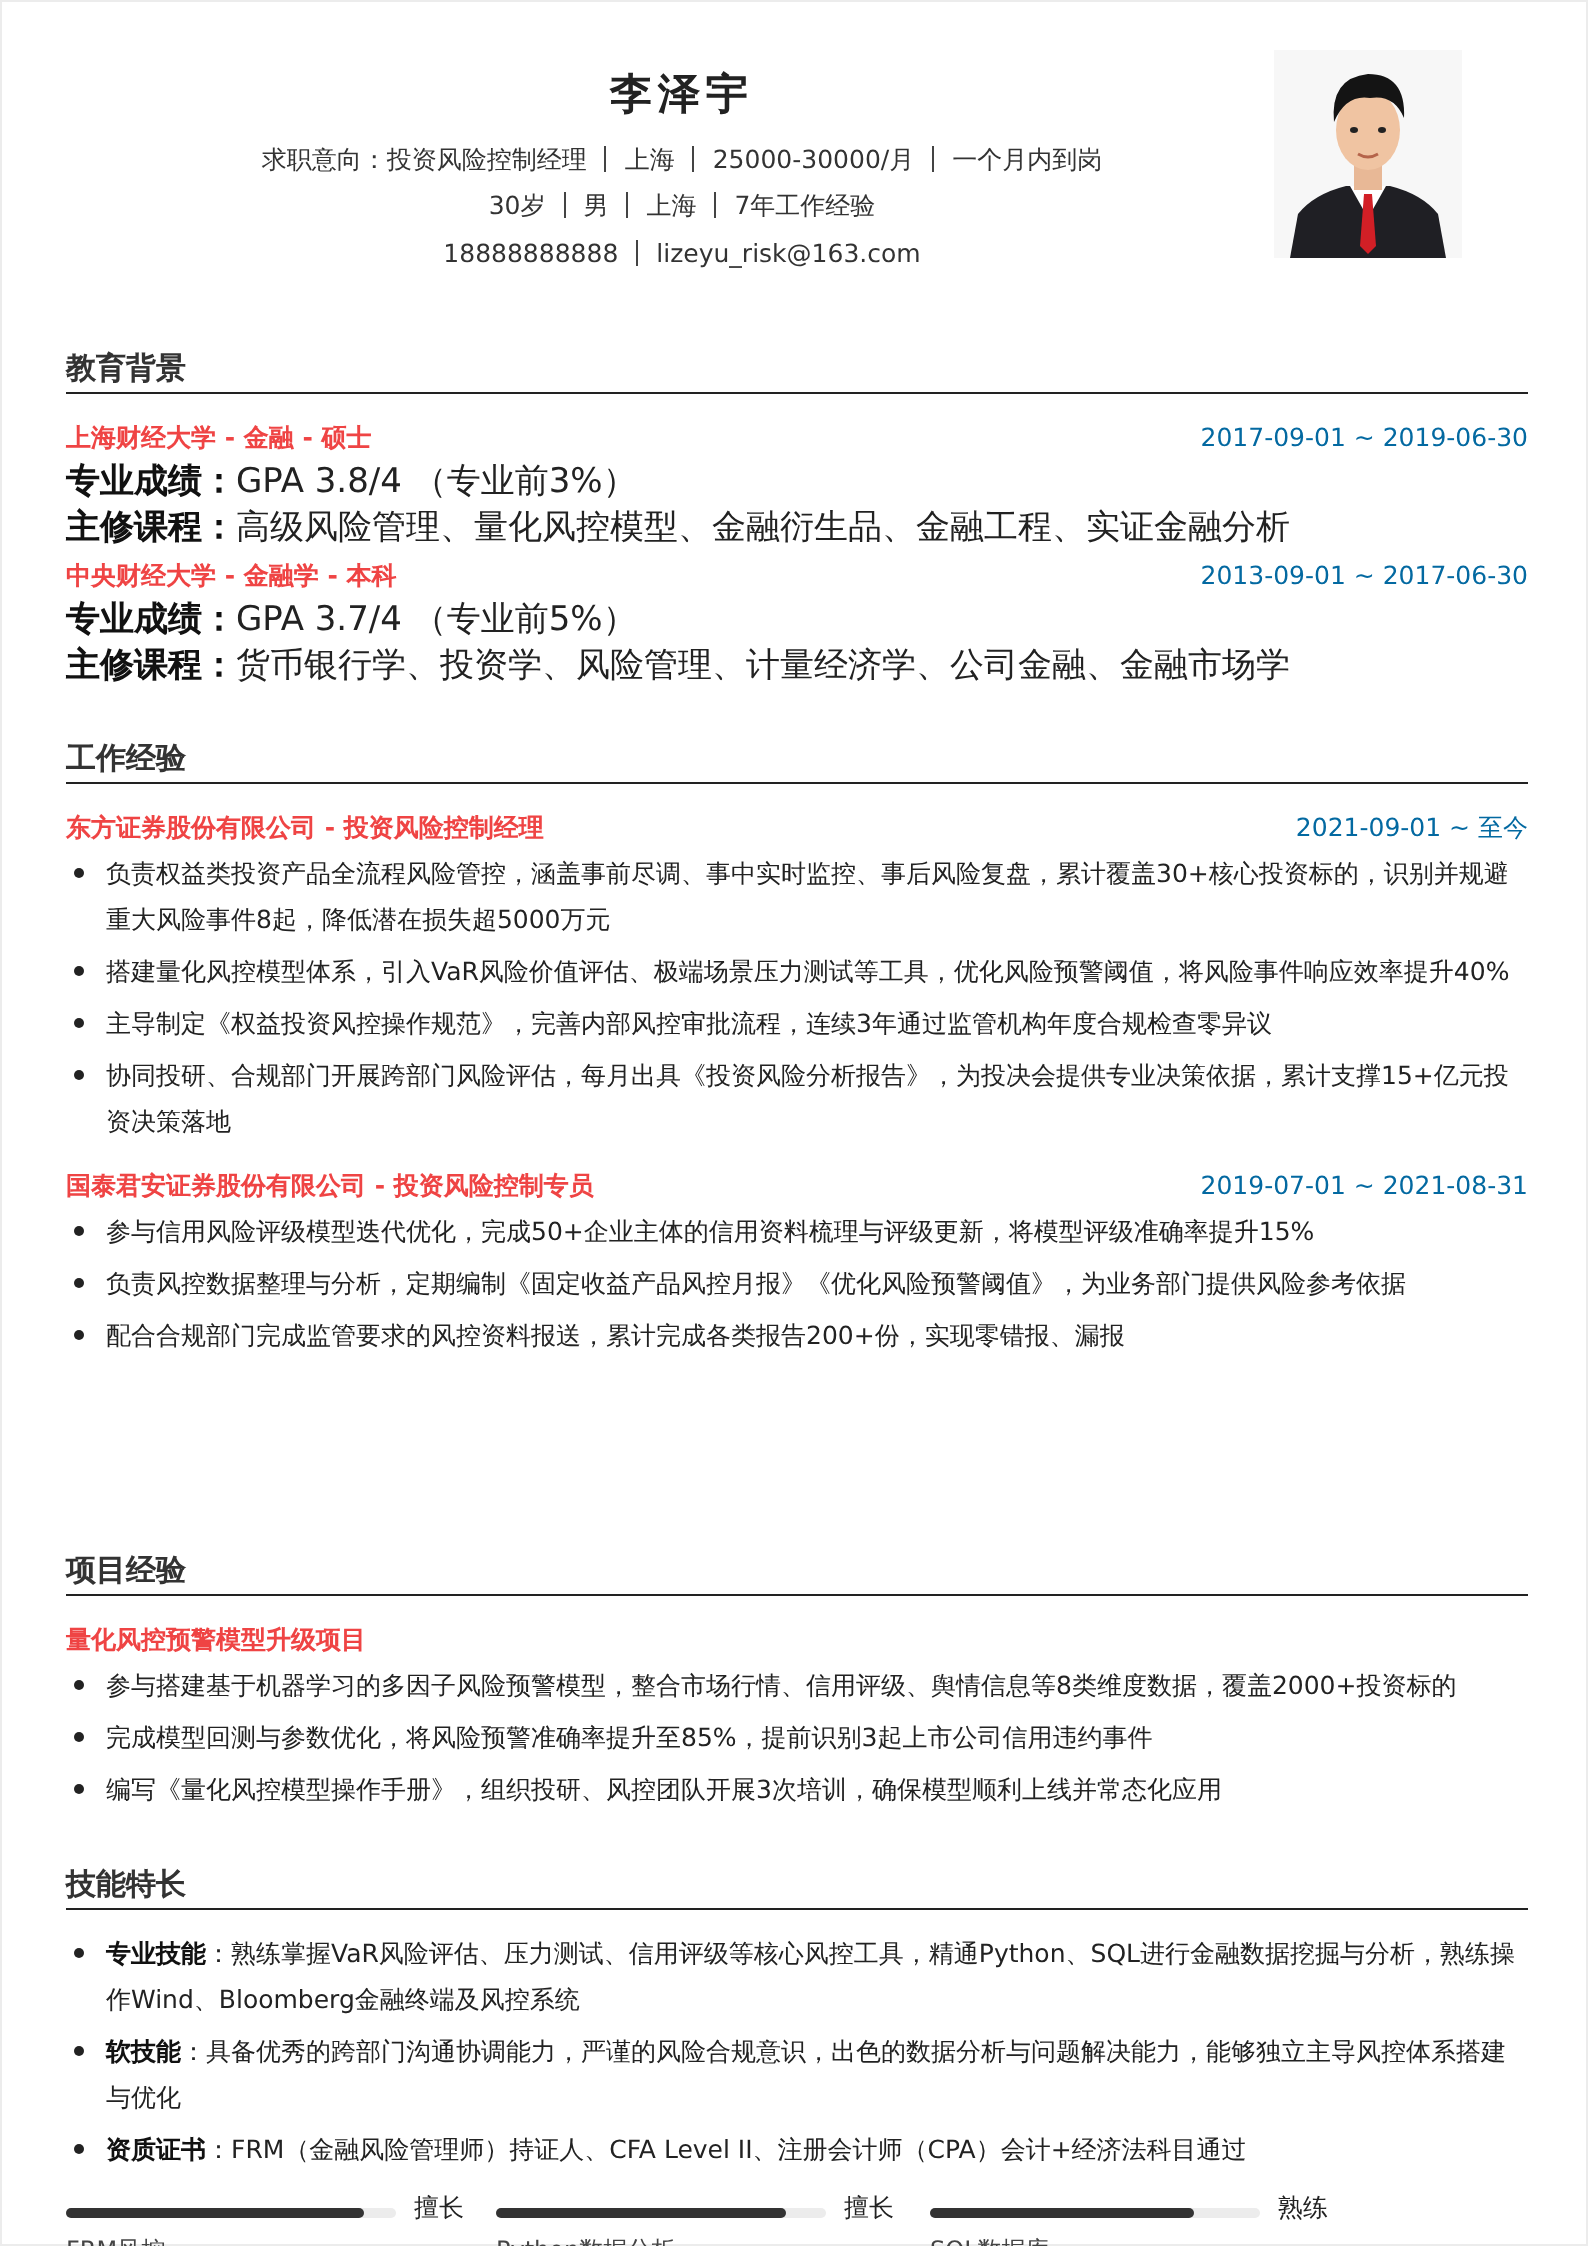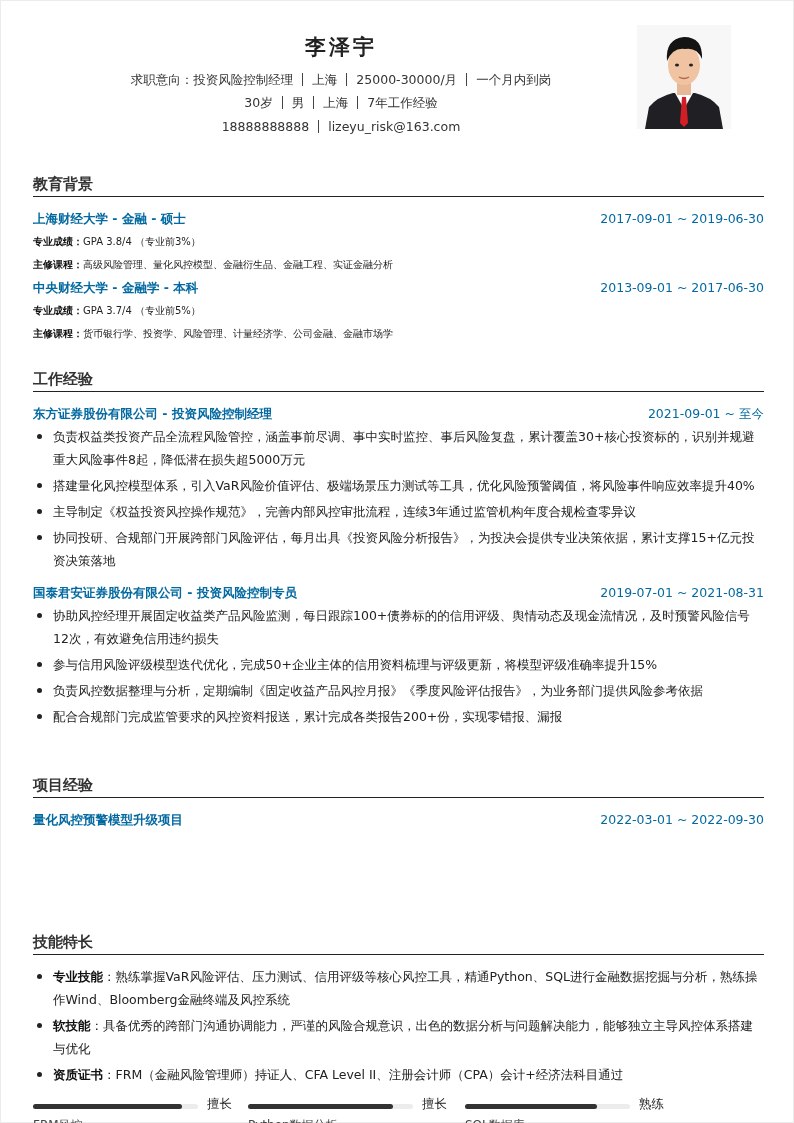--- a/index.html
+++ b/index.html
@@ -12,23 +12,23 @@
   .info-line { position: absolute; left: 0; width: 680px; text-align: center; font-size: 12.5px; color: #333; white-space: nowrap; }
   .info-line .sep { display: inline-block; width: 1px; height: 13px; background: #444; margin: 0 9px; vertical-align: -2px; }
   .l1 { top: 43px; } .l2 { top: 66px; } .l3 { top: 90px; }
 
   .avatar { position: absolute; left: 636px; top: 24px; width: 94px; height: 104px; background: #f6f6f6; overflow: hidden; }
 
   .section { position: absolute; left: 32px; width: 731px; }
   .sec-title { font-size: 15px; font-weight: bold; color: #333; height: 24px; line-height: 22px; border-bottom: 1.5px solid #222; }
 
   .row { position: relative; height: 23px; line-height: 23px; font-size: 12.5px; white-space: nowrap; }
-  .row .left { font-weight: bold; color: #0369a1; }
+  .row .left { font-weight: bold; color: #ef4444; }
   .row .right { position: absolute; right: 0; top: 0; color: #0369a1; }
-  .kv { height: 23px; line-height: 23px; font-size: 10px; white-space: nowrap; }
+  .kv { height: 23px; line-height: 23px; font-size: 17px; white-space: nowrap; }
   .kv .k { font-weight: bold; color: #111; }
 
   ul.bullets { list-style: none; }
   ul.bullets li { position: relative; padding-left: 20px; font-size: 12.5px; line-height: 23px; margin-bottom: 3px; color: #222; }
   ul.bullets li::before { content: ""; position: absolute; left: 4px; top: 9px; width: 5px; height: 5px; border-radius: 50%; background: #222; }
   ul.bullets li b { font-weight: bold; color: #111; }
 
   .skillbars { position: absolute; left: 32px; top: 1097px; width: 731px; height: 26px; }
   .sb { position: absolute; top: 0; width: 215px; height: 20px; }
   .sb .track { position: absolute; left: 0; top: 6px; width: 165px; height: 5px; background: #ececec; border-radius: 3px; }
@@ -98,34 +98,37 @@
       <li>搭建量化风控模型体系，引入VaR风险价值评估、极端场景压力测试等工具，优化风险预警阈值，将风险事件响应效率提升40%</li>
       <li>主导制定《权益投资风控操作规范》，完善内部风控审批流程，连续3年通过监管机构年度合规检查零异议</li>
       <li>协同投研、合规部门开展跨部门风险评估，每月出具《投资风险分析报告》，为投决会提供专业决策依据，累计支撑15+亿元投资决策落地</li>
     </ul>
     <div style="height:6px"></div>
     <div class="row">
       <span class="left">国泰君安证券股份有限公司 - 投资风险控制专员</span>
       <span class="right">2019-07-01 ~ 2021-08-31</span>
     </div>
     <ul class="bullets">
-      <li>协助风控经理开展固定收益类产品风险监测，每日跟踪100+债券标的的信用评级、舆情动态及现金流情况，及时预警风险信号12次，有效避免信用违约损失</li>
       <li>参与信用风险评级模型迭代优化，完成50+企业主体的信用资料梳理与评级更新，将模型评级准确率提升15%</li>
-      <li>负责风控数据整理与分析，定期编制《固定收益产品风控月报》《季度风险评估报告》，为业务部门提供风险参考依据</li>
+      <li>负责风控数据整理与分析，定期编制《固定收益产品风控月报》《优化风险预警阈值》，为业务部门提供风险参考依据</li>
       <li>配合合规部门完成监管要求的风控资料报送，累计完成各类报告200+份，实现零错报、漏报</li>
     </ul>
   </div>
 
   <div class="section" style="top:773px;">
     <div class="sec-title">项目经验</div>
     <div style="height:10px"></div>
     <div class="row">
       <span class="left">量化风控预警模型升级项目</span>
-      <span class="right">2022-03-01 ~ 2022-09-30</span>
     </div>
+    <ul class="bullets">
+      <li>参与搭建基于机器学习的多因子风险预警模型，整合市场行情、信用评级、舆情信息等8类维度数据，覆盖2000+投资标的</li>
+      <li>完成模型回测与参数优化，将风险预警准确率提升至85%，提前识别3起上市公司信用违约事件</li>
+      <li>编写《量化风控模型操作手册》，组织投研、风控团队开展3次培训，确保模型顺利上线并常态化应用</li>
+    </ul>
   </div>
 
   <div class="section" style="top:930px;">
     <div class="sec-title">技能特长</div>
     <div style="height:10px"></div>
     <ul class="bullets">
       <li><b>专业技能</b><span>：熟练掌握VaR风险评估、压力测试、信用评级等核心风控工具，精通Python、SQL进行金融数据挖掘与分析，熟练操作Wind、Bloomberg金融终端及风控系统</span></li>
       <li><b>软技能</b><span>：具备优秀的跨部门沟通协调能力，严谨的风险合规意识，出色的数据分析与问题解决能力，能够独立主导风控体系搭建与优化</span></li>
       <li><b>资质证书</b><span>：FRM（金融风险管理师）持证人、CFA Level II、注册会计师（CPA）会计+经济法科目通过</span></li>
     </ul>

